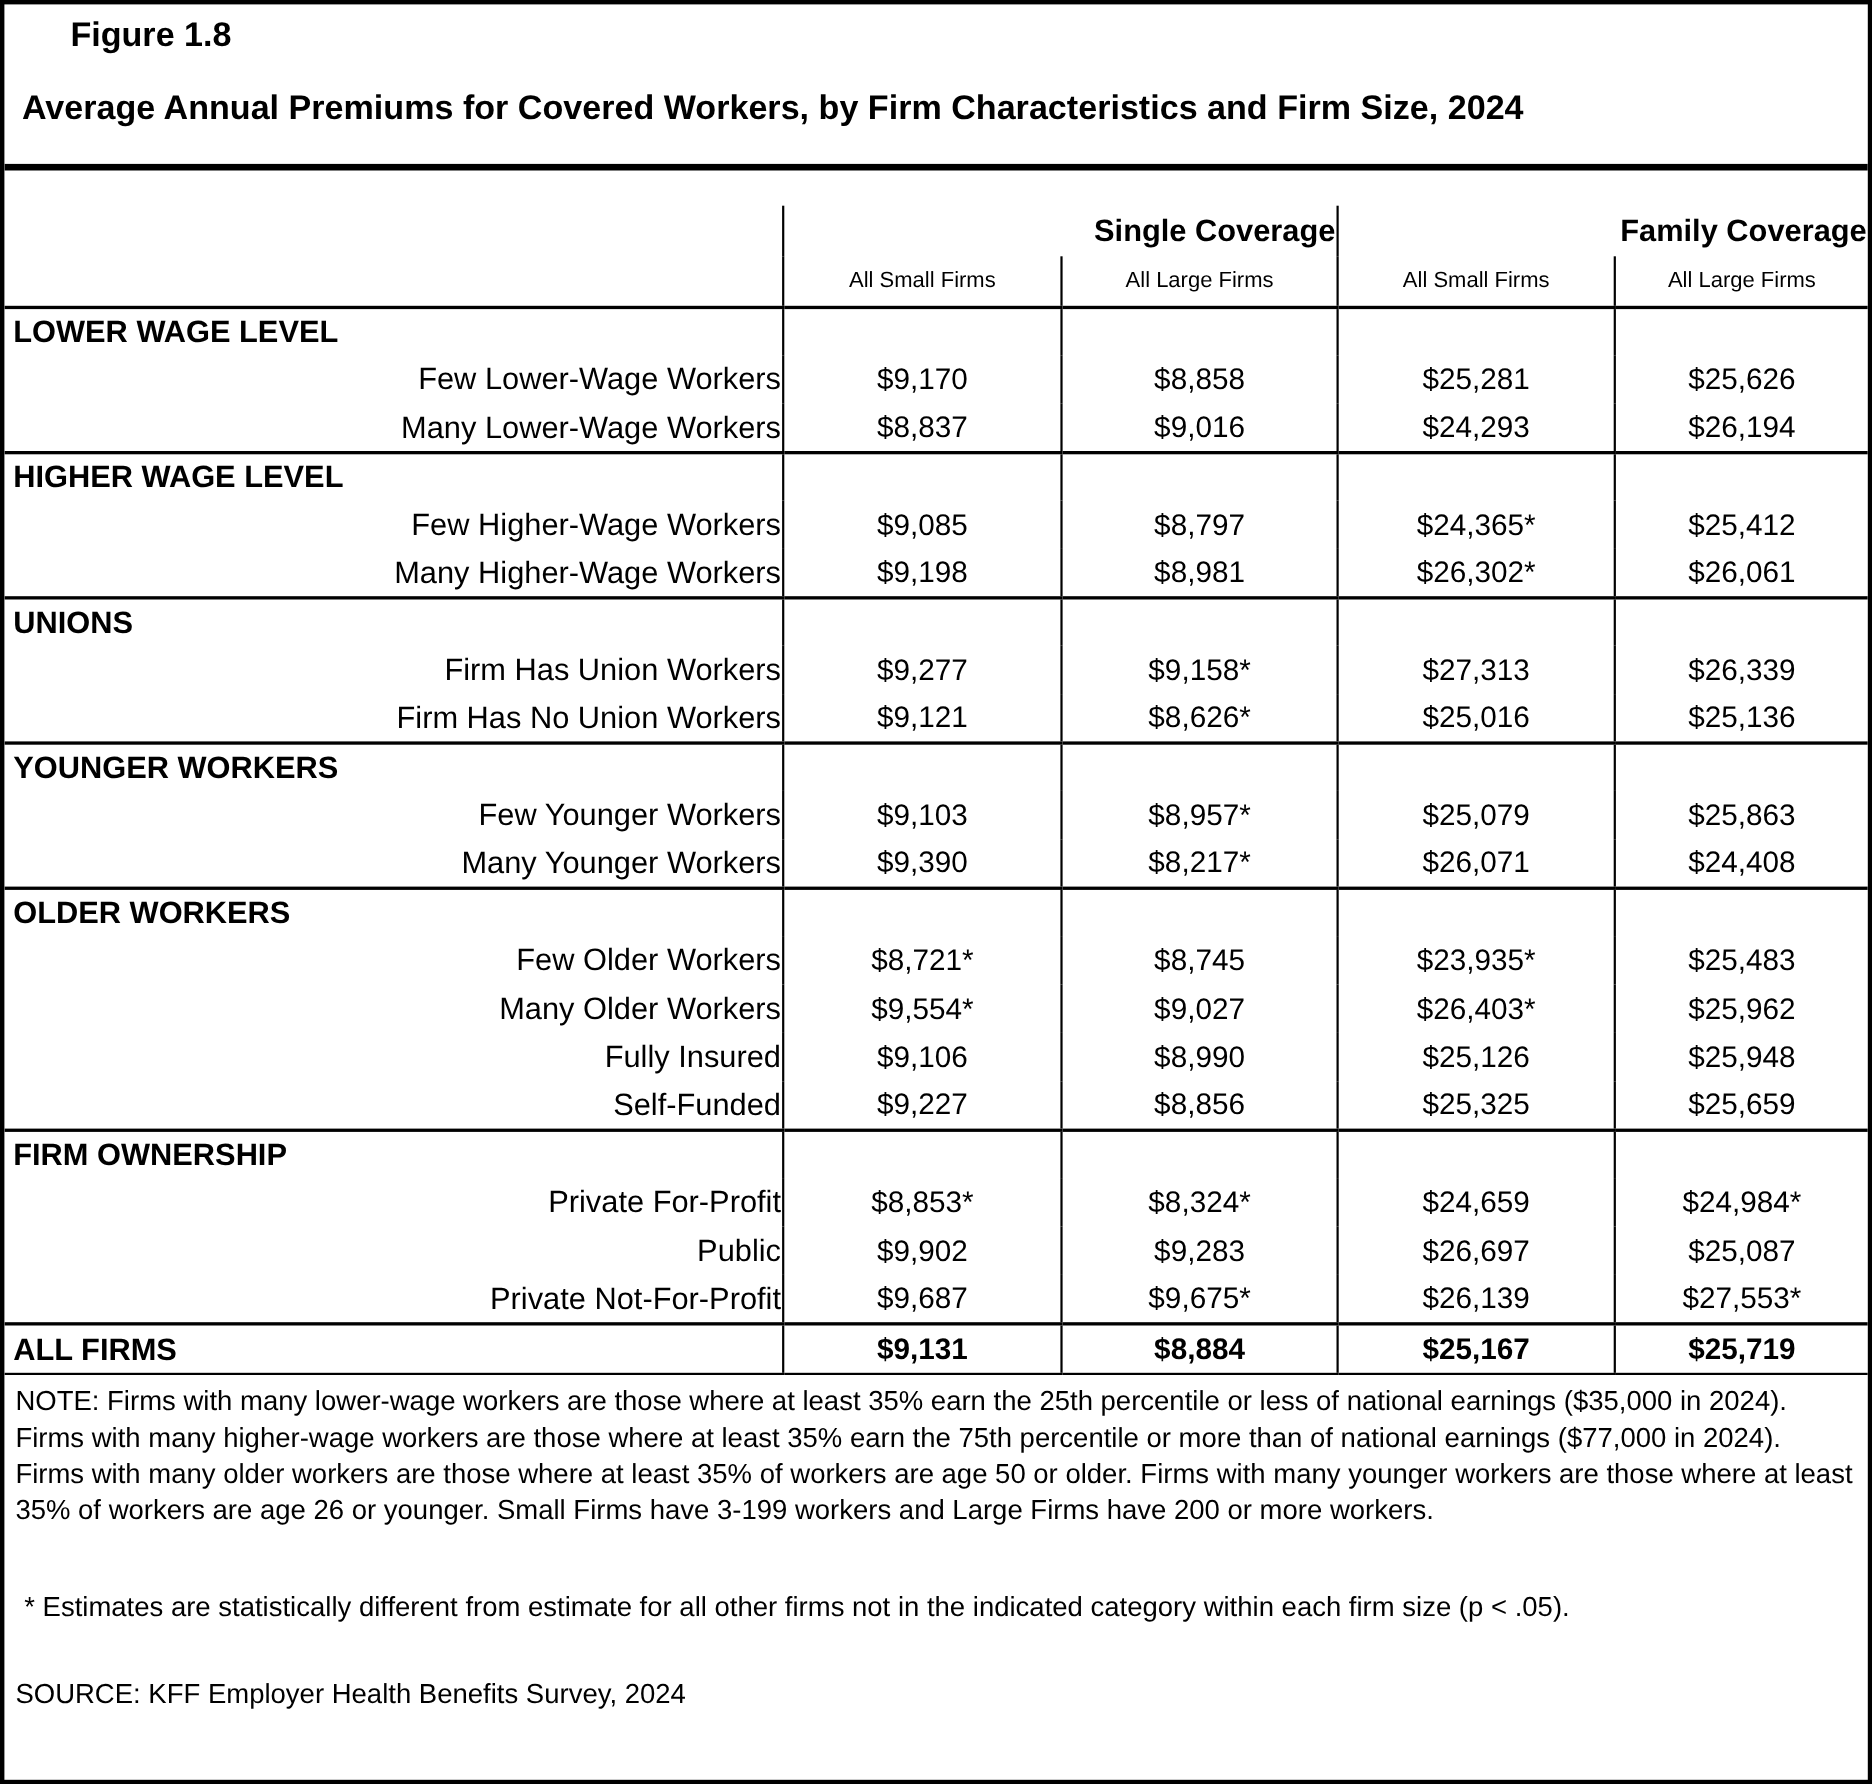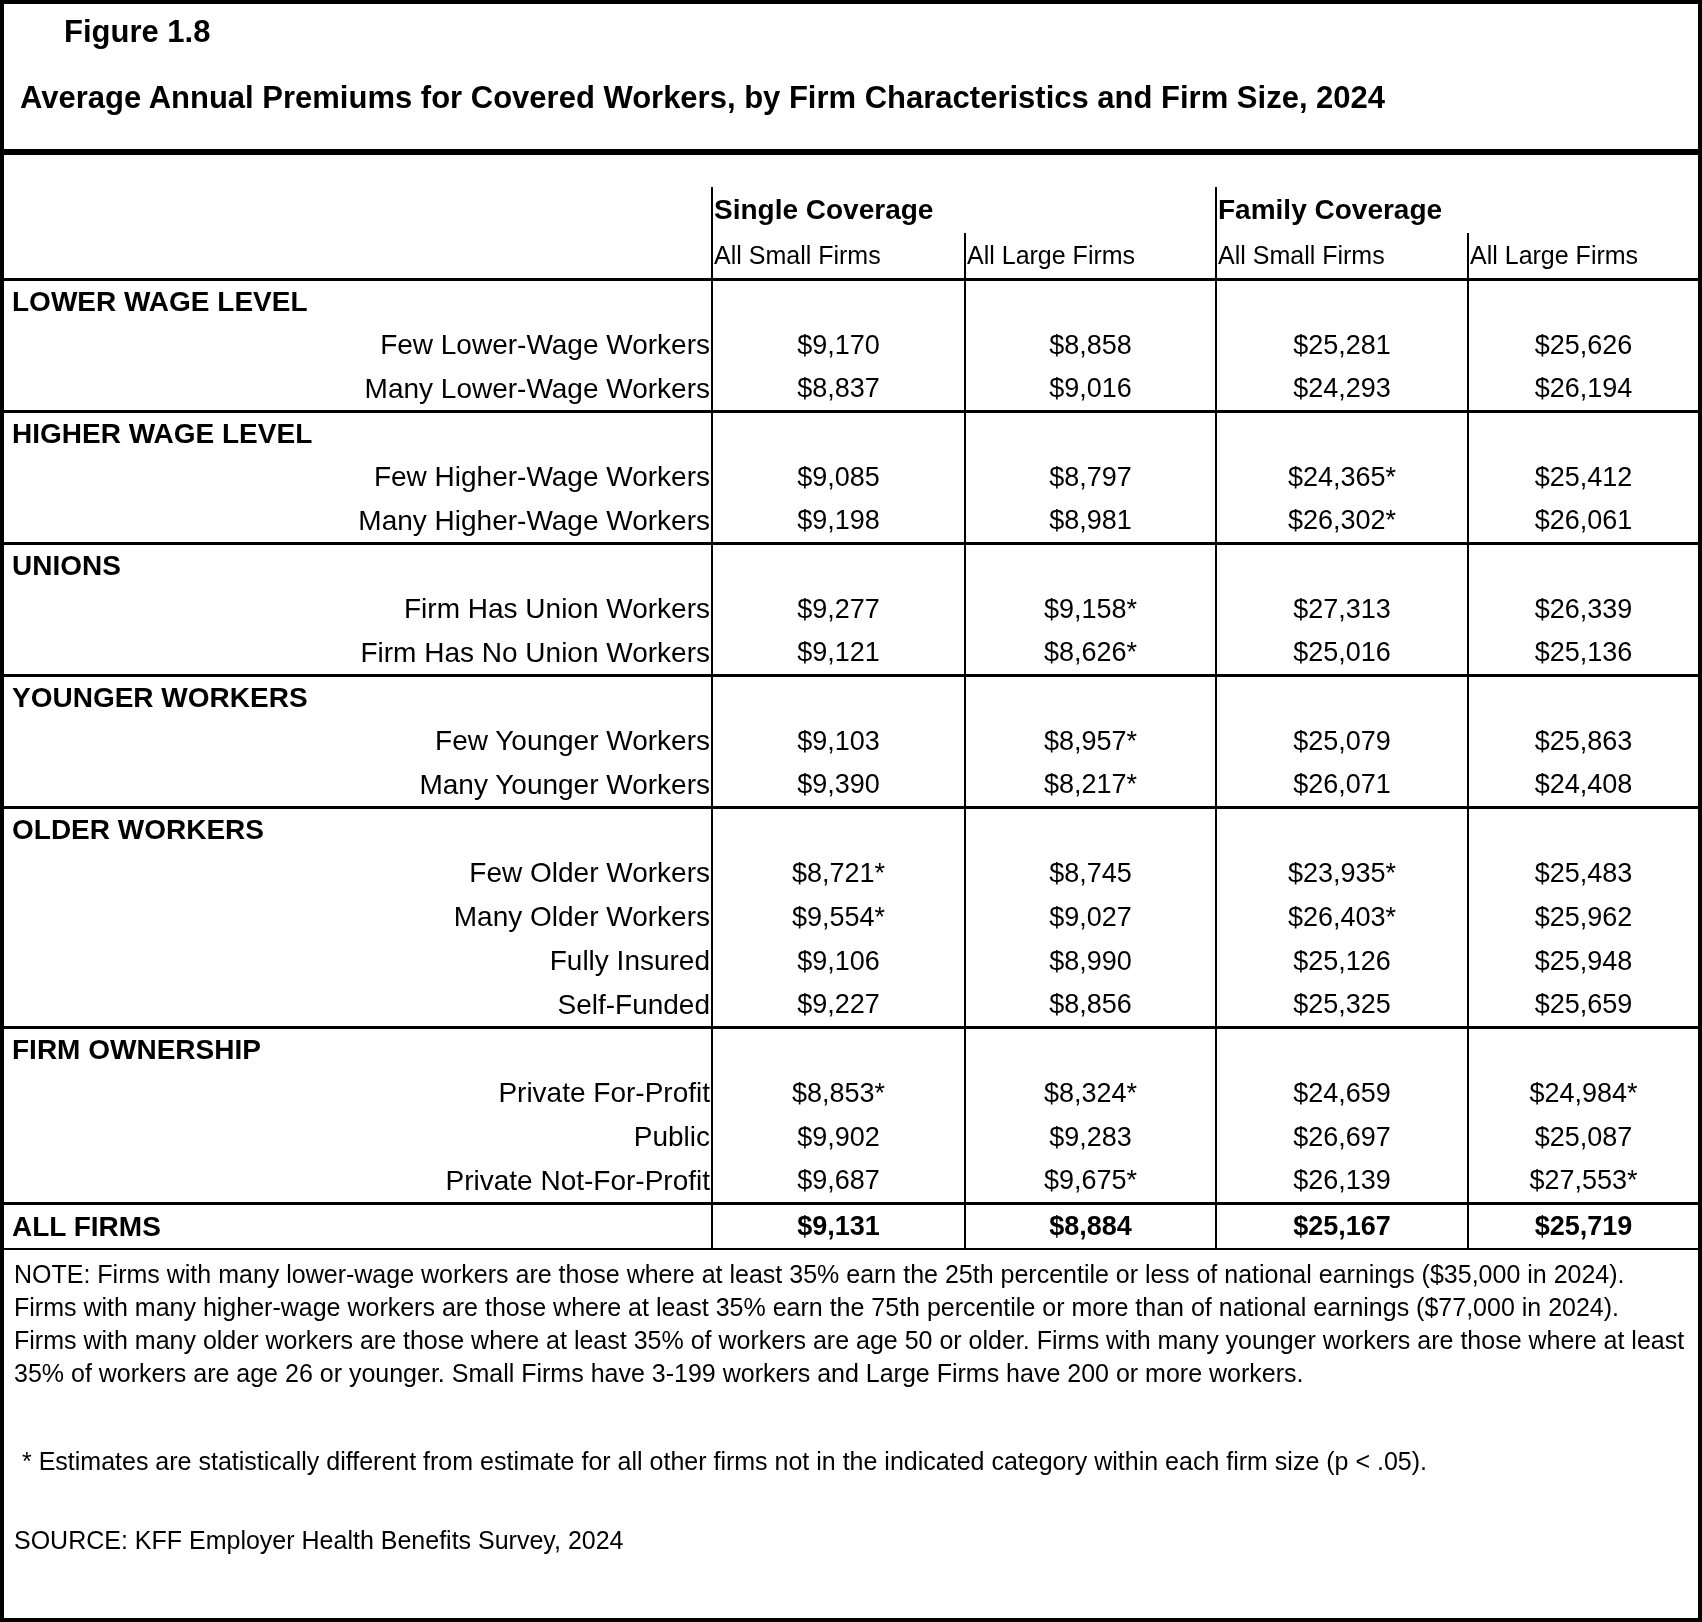--- a/index.html
+++ b/index.html
@@ -17,22 +17,22 @@
   .title-rule { height: 6px; background: #000000; margin-top: 34px; }
 
   table.premium-table {
     margin-top: 32px;
     border-collapse: collapse;
     table-layout: fixed;
     width: 1694px;
   }
   .premium-table td { vertical-align: middle; overflow: hidden; white-space: nowrap; }
 
-  .group-h  { font-weight: bold; font-size: 28px; text-align: left; height: 46px; }
-  .col-h    { font-size: 25px; text-align: left; height: 46px; }
+  .group-h  { font-weight: bold; font-size: 28px; text-align: right; height: 46px; }
+  .col-h    { font-size: 20px; text-align: center; height: 46px; }
   .hdr-bottom td { border-bottom: 2px solid #000000; }
 
   .bl { border-left: 2px solid #000000; }
 
   .section-row td { border-top: 3px solid #000000; height: 44px; }
   .section-label  { font-weight: bold; font-size: 28px; padding-left: 8px; text-align: left; }
 
   .data-row td { height: 44px; }
   .row-label { font-size: 28px; padding-left: 42px; text-align: right; }
   .val-cell  { font-size: 27px; text-align: center; border-left: 2px solid #000000; }

